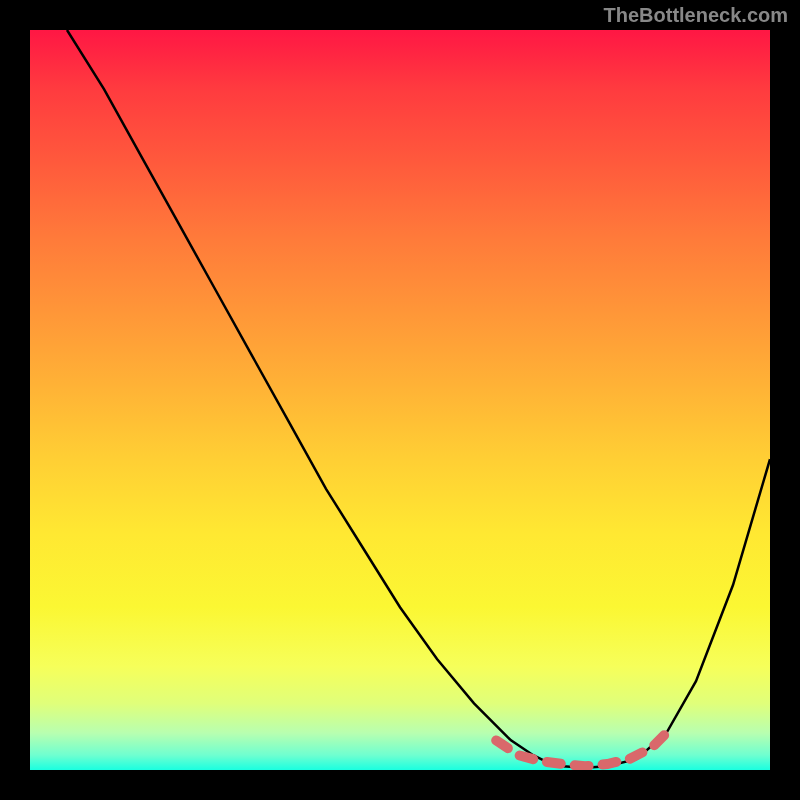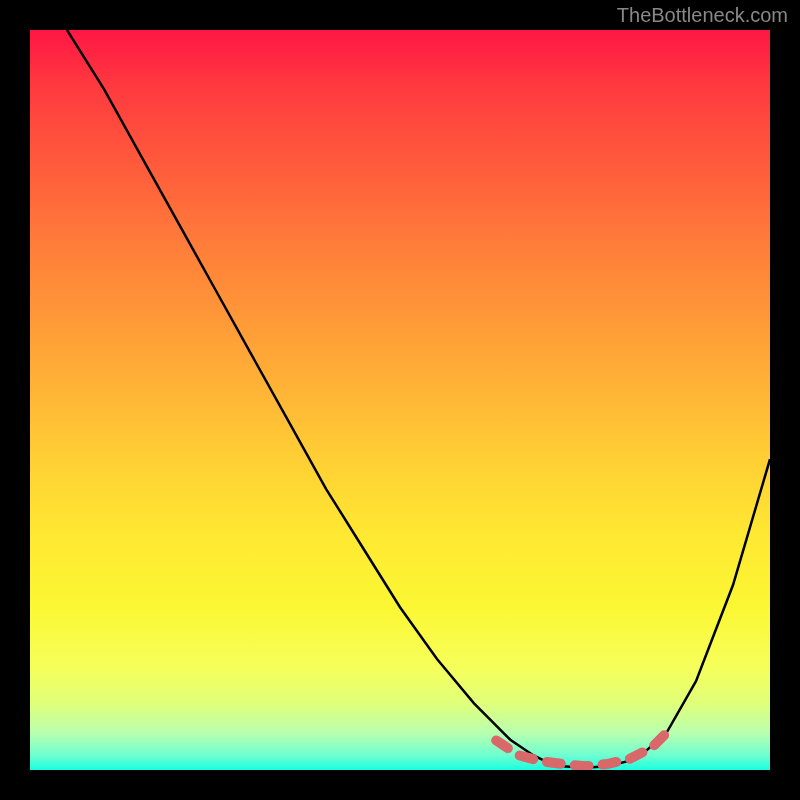--- a/index.html
+++ b/index.html
@@ -9,21 +9,21 @@
     background: #000;
     position: relative;
     font-family: Arial, sans-serif;
   }
   .attribution {
     position: absolute;
     top: 4px;
     right: 12px;
     color: #888;
     font-size: 20px;
-    font-weight: 400;
+    font-weight: 700;
     z-index: 10;
   }
   .plot-area {
     position: absolute;
     left: 30px;
     top: 30px;
     width: 740px;
     height: 740px;
     background: linear-gradient(to bottom,
       #ff1744 0%,

